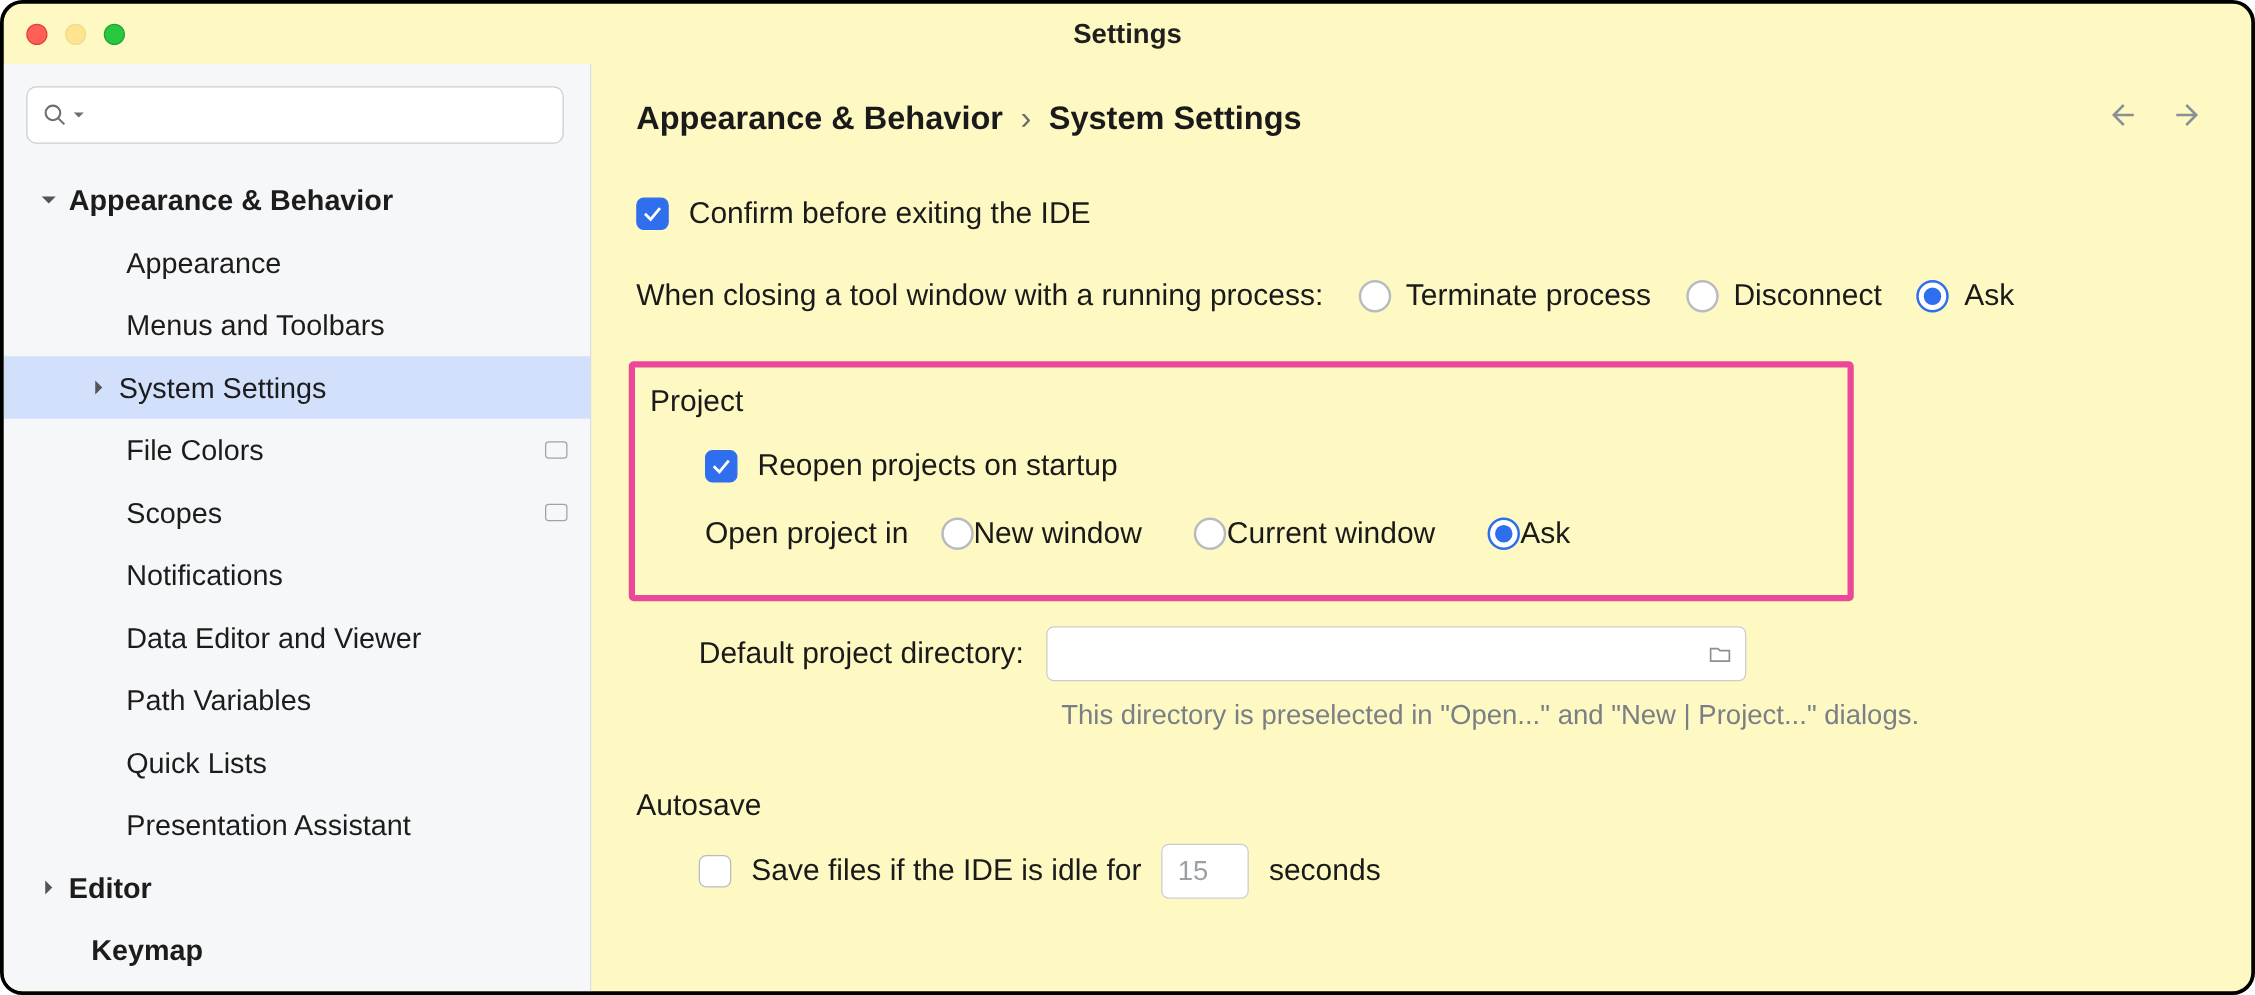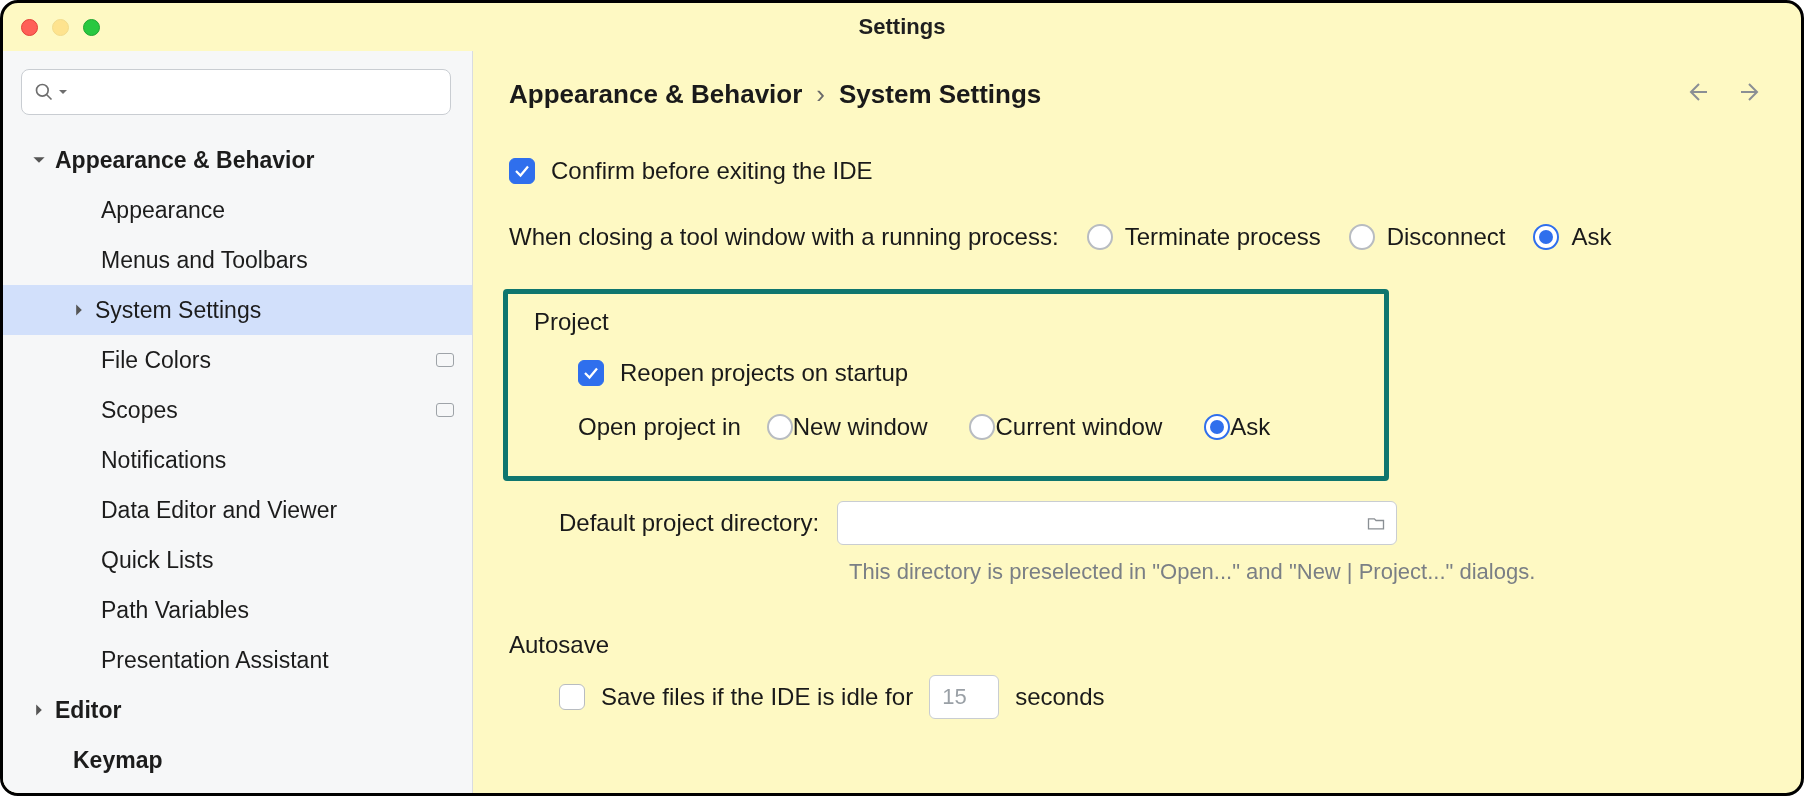--- a/index.html
+++ b/index.html
@@ -140,26 +140,26 @@
 .checkbox.checked svg { width: 18px; height: 18px; stroke: #fff; fill:none; stroke-width:3; }
 .radio {
   width: 26px; height: 26px; border-radius: 50%; border: 2px solid #b8bcc1; background: #fff;
   display:flex; align-items:center; justify-content:center; flex-shrink:0;
 }
 .radio.checked { border-color: #2f6fed; }
 .radio.checked::after { content:""; width:14px; height:14px; border-radius:50%; background:#2f6fed; }
 .row-closing { margin-top: 14px; gap: 28px; }
 .radiogroup { display:flex; align-items:center; gap: 12px; }
 .highlight-box {
-  border: 5px solid #0f766e;
+  border: 5px solid #ec4899;
   border-radius: 4px;
-  padding: 14px 18px 22px 20px;
+  padding: 14px 18px 22px 6px;
   margin-top: 26px;
   margin-left: -6px;
-  width: 886px;
+  width: 980px;
 }
 .highlight-box .section-label { font-size: 24px; margin-left: 6px; margin-bottom: 10px; }
 .hb-row { display:flex; align-items:center; gap:16px; padding-left: 50px; min-height: 54px; }
 .hb-row .rg { display:flex; align-items:center; margin-right: 26px; }
 .dir-row { display:flex; align-items:center; gap: 18px; padding-left: 50px; margin-top: 20px; }
 .dir-input {
   width: 560px; height: 44px; border:1px solid #c9cdd2; border-radius:6px; background:#fff;
   display:flex; align-items:center; padding: 0 10px; gap:8px;
 }
 .dir-input input { flex:1; border:none; outline:none; font-size:20px; background:transparent; }
@@ -236,24 +236,24 @@
           <span class="label">Scopes</span>
           <span class="tag"></span>
         </div>
         <div class="tree-row level1">
           <span class="label">Notifications</span>
         </div>
         <div class="tree-row level1">
           <span class="label">Data Editor and Viewer</span>
         </div>
         <div class="tree-row level1">
+          <span class="label">Path Variables</span>
+        </div>
+        <div class="tree-row level1">
           <span class="label">Quick Lists</span>
-        </div>
-        <div class="tree-row level1">
-          <span class="label">Path Variables</span>
         </div>
         <div class="tree-row level1">
           <span class="label">Presentation Assistant</span>
         </div>
 
         <div class="tree-row level0">
           <span class="expander">
               <svg viewBox="0 0 10 10">
                 <path d="M3 1 L7 5 L3 9 Z"></path>
               </svg>

